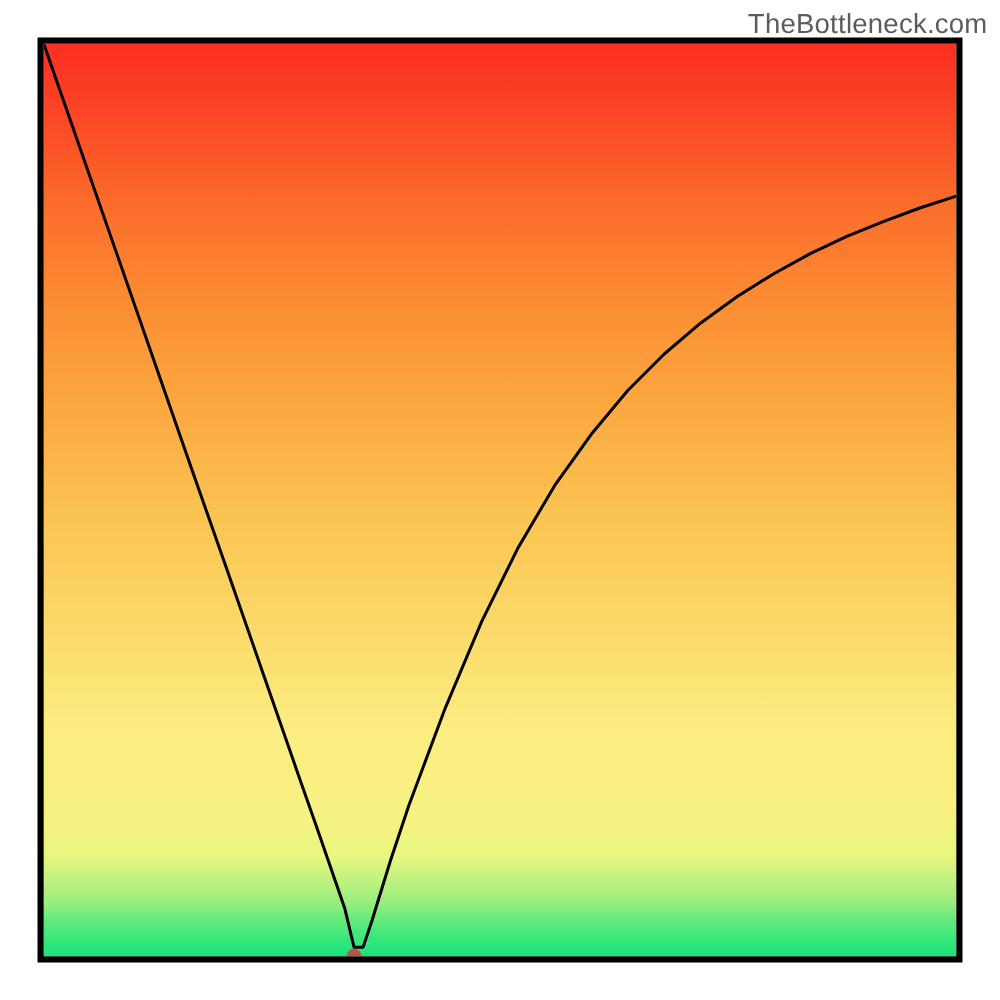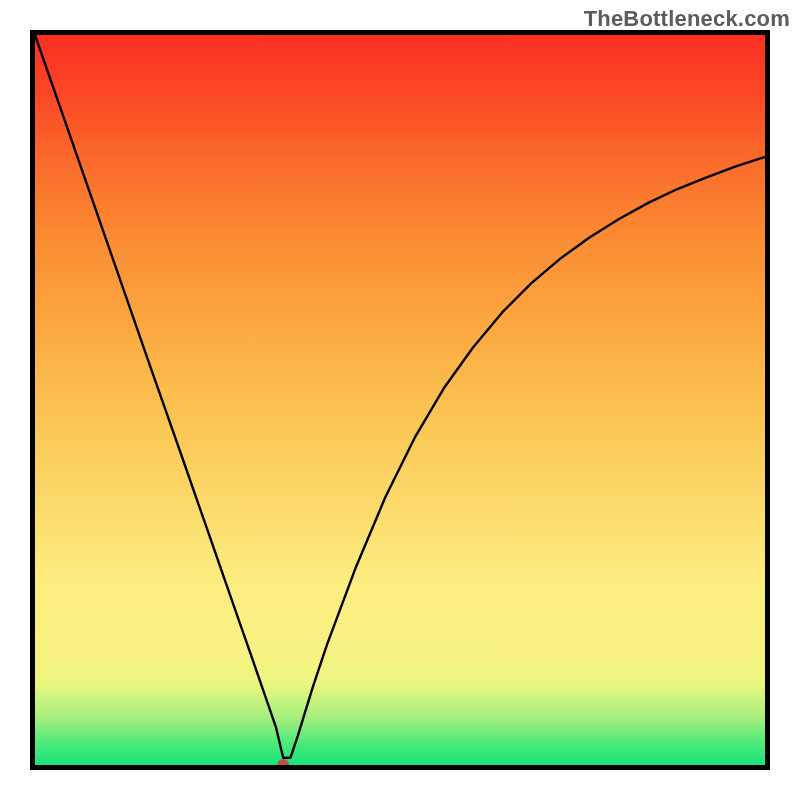--- a/index.html
+++ b/index.html
@@ -60,21 +60,21 @@
     inset: 0;
     width: 100%;
     height: 100%;
   }
   .watermark {
     position: absolute;
     top: 6px;
     right: 10px;
     font-size: 22px;
     color: #5c5c5c;
-    font-weight: 700;
+    font-weight: 400;
     letter-spacing: 0.2px;
     margin-left: 36px;
   }
 </style>
 </head>
 <body>
 
 <div class="frame">
 
   <div class="watermark">TheBottleneck.com</div>

